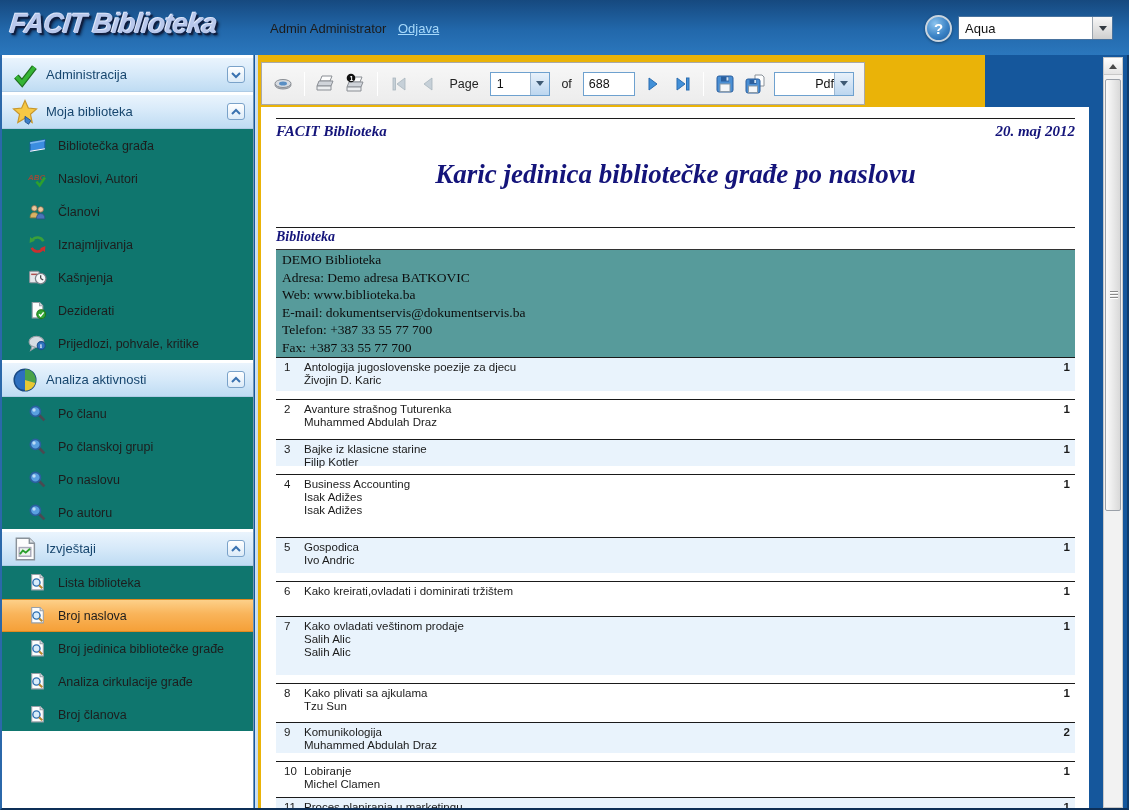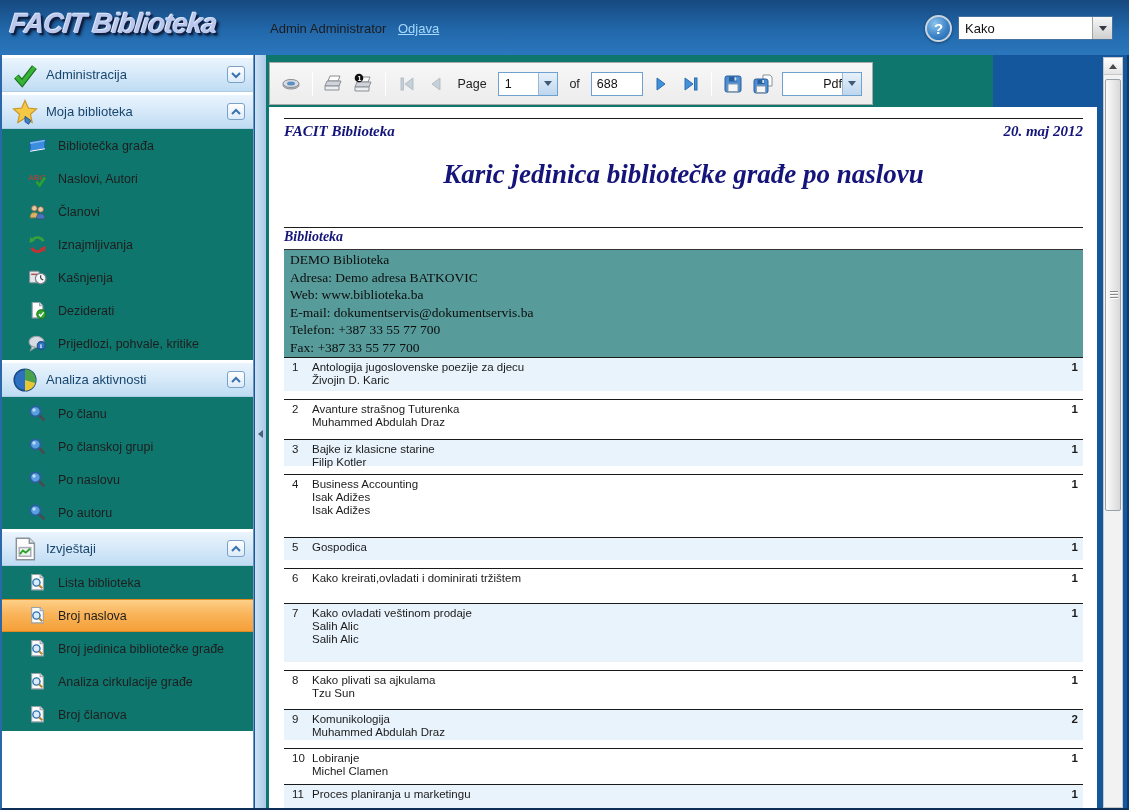--- a/index.html
+++ b/index.html
@@ -46,21 +46,21 @@
   .side-item.selected { background:linear-gradient(180deg,#fdd089 0%, #f9b45a 45%, #f5a038 100%);
     border-top:1px solid #e08a20; border-bottom:1px solid #e08a20; }
 
   
   .splitter { position:absolute; left:253px; top:55px; width:11px; height:753px;
     background:linear-gradient(90deg,#cfe2f4,#a9c9e8); cursor:col-resize; }
   .splitter .collapse-arrow { position:absolute; left:3px; top:375px; width:0; height:0;
     border-top:4px solid transparent; border-bottom:4px solid transparent; border-right:5px solid #4a617a; }
 
   
-  .main { position:absolute; left:264px; top:55px; width:727px; height:753px; background:#0f766e; }
+  .main { position:absolute; left:256px; top:55px; width:727px; height:753px; background:#eab308; }
 
   .toolbar { position:absolute; left:3px; top:7px; width:604px; height:43px;
     background:linear-gradient(180deg,#f7f7f7,#ececec); border:1px solid #a9a9a9;
     display:flex; align-items:center; padding:0 10px; gap:8px; }
   .tb-sep { width:1px; height:24px; background:#c3c3c3; border-right:1px solid #fff; margin:0 2px; }
   .tb-btn { width:26px; height:26px; display:flex; align-items:center; justify-content:center; cursor:pointer; border-radius:2px; }
   .tb-btn.disabled { cursor:default; }
   .tb-label { font-size:12.5px; color:#222; padding:0 3px; }
   .tb-combo { height:24px; background:#fff; border:1px solid #6ea1cf; display:flex; align-items:center; cursor:pointer; }
   .tb-combo .combo-text { flex:1; font-size:12.5px; color:#111; padding-left:6px; }
@@ -113,21 +113,21 @@
 <div class="app">
 
   <div class="top-header">
     <div class="logo">FACIT Biblioteka</div>
     <div class="user-area">
       <span>Admin Administrator</span>
       <a>Odjava</a>
     </div>
     <div class="help-btn">?</div>
     <div class="theme-combo">
-      <span class="combo-text">Kako</span>
+      <span class="combo-text">Aqua</span>
       <span class="combo-btn">
           <span class="tri-down"></span>
         </span>
     </div>
   </div>
 
   <div class="sidebar">
 
     <div class="side-section-header">
       <span class="sh-icon">
@@ -499,20 +499,21 @@
           <div class="rrow" style="padding-bottom:20px">
             <span class="rnum">4</span>
             <div class="rtitle">Business Accounting</div>
             <div class="rauthor">Isak Adižes</div>
             <div class="rauthor">Isak Adižes</div>
             <span class="rcount">1</span>
           </div>
           <div class="rrow alt" style="padding-bottom:14px">
             <span class="rnum">5</span>
             <div class="rtitle">Gospodica</div>
+            <div class="rauthor">Ivo Andric</div>
             <span class="rcount">1</span>
           </div>
           <div class="rrow" style="padding-bottom:18px">
             <span class="rnum">6</span>
             <div class="rtitle">Kako kreirati,ovladati i dominirati tržištem</div>
             <span class="rcount">1</span>
           </div>
           <div class="rrow alt" style="padding-bottom:24px">
             <span class="rnum">7</span>
             <div class="rtitle">Kako ovladati veštinom prodaje</div>

